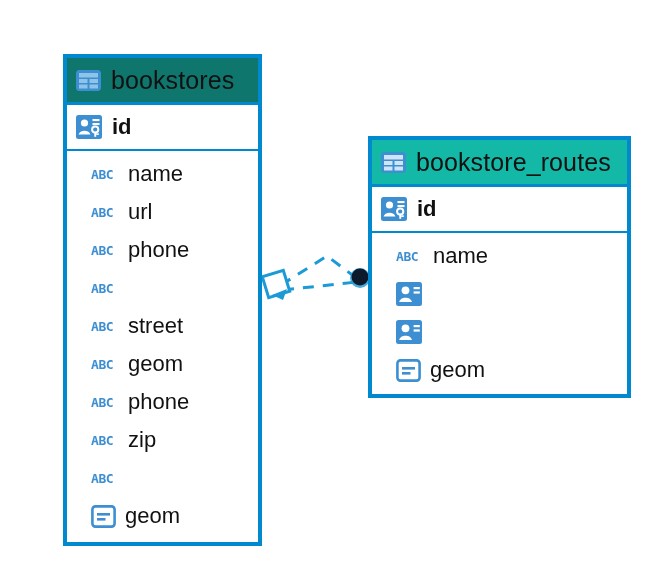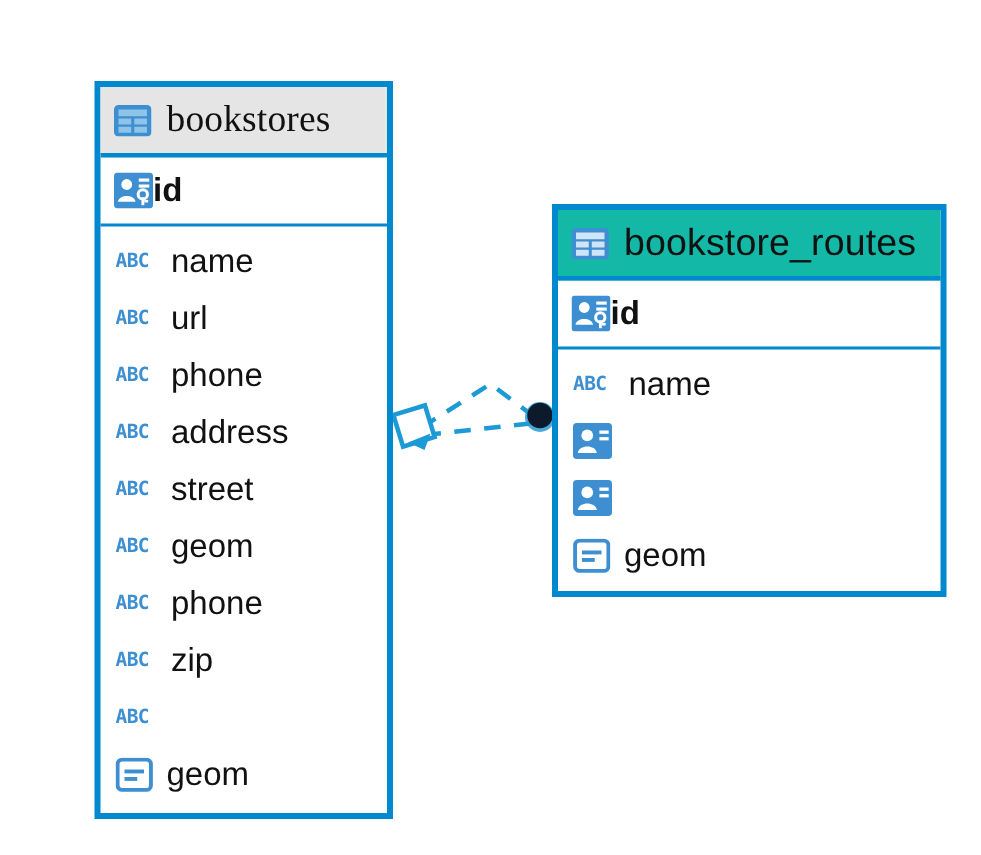--- a/index.html
+++ b/index.html
@@ -30,49 +30,50 @@
 
   .entity-header {
     display: flex;
     align-items: center;
     box-sizing: border-box;
     height: 47px;
     padding-left: 9px;
     gap: 10px;
     border-bottom: 3px solid #0089cf;
   }
-  .entity-header.selected { background: #e5e5e5; font-family: Liberation Serif, serif; }
+  .entity-header.selected { background: #0f766e; }
   .entity-header.plain    { background: #14b8a6; }
 
   .entity-title {
     font-size: 25px;
     color: #111111;
     letter-spacing: 0.1px;
     white-space: nowrap;
   }
 
   .pk-row {
     display: flex;
     align-items: center;
     height: 46px;
     padding-left: 9px;
+    gap: 10px;
     border-bottom: 2px solid #0089cf;
     box-sizing: border-box;
   }
 
   .field-list {
     padding-top: 4px;
     padding-bottom: 4px;
   }
 
   .field-row {
     display: flex;
     align-items: center;
     height: 38px;
-    padding-left: 10px;
+    padding-left: 24px;
     gap: 9px;
     box-sizing: border-box;
   }
 
   .field-label {
     font-size: 22px;
     color: #111111;
     white-space: nowrap;
   }
   .field-label.bold { font-weight: bold; }
@@ -166,21 +167,20 @@
         <div class="field-row">
           <span class="abc-icon">ABC</span>
           <span class="field-label">url</span>
         </div>
         <div class="field-row">
           <span class="abc-icon">ABC</span>
           <span class="field-label">phone</span>
         </div>
         <div class="field-row">
           <span class="abc-icon">ABC</span>
-          <span class="field-label">address</span>
         </div>
         <div class="field-row">
           <span class="abc-icon">ABC</span>
           <span class="field-label">street</span>
         </div>
         <div class="field-row">
           <span class="abc-icon">ABC</span>
           <span class="field-label">geom</span>
         </div>
         <div class="field-row">

